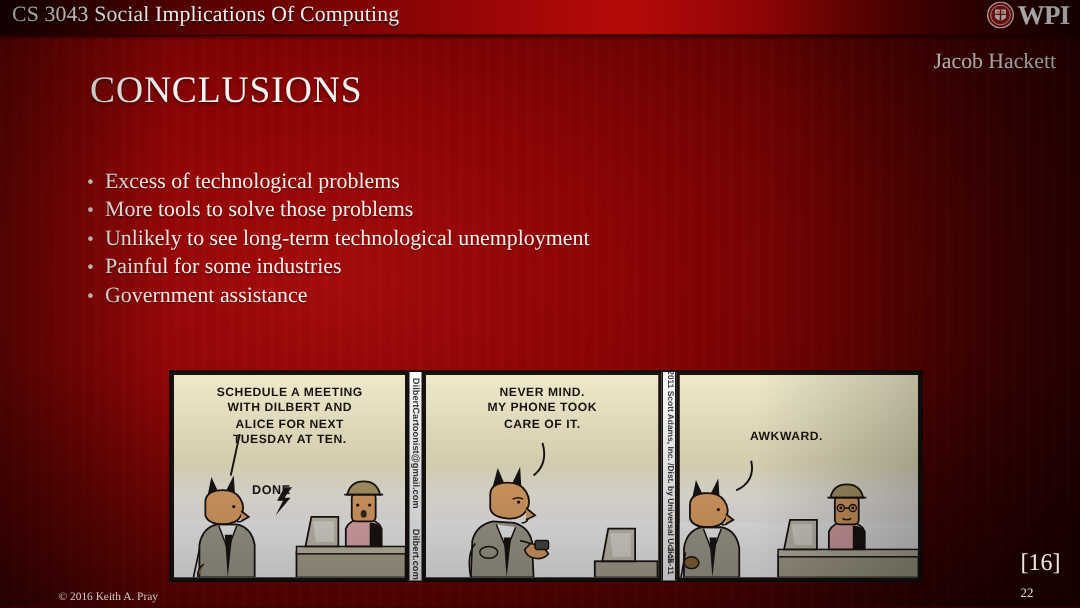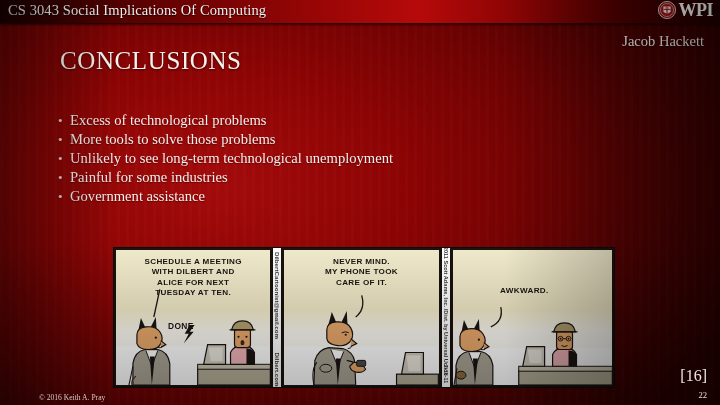--- a/index.html
+++ b/index.html
@@ -225,21 +225,21 @@
     margin-left: 33px;
   }
   .citation {
     position: absolute;
     right: 13px; bottom: 20px;
     font-size: 16px;
     color: #efe6e4;
   }
   .pagenum {
     position: absolute;
-    right: 13px; bottom: 5px;
+    right: 31px; bottom: 5px;
     font-size: 8.6px;
     color: #e9dedc;
   }
 </style>
 </head>
 <body>
 
 <div id="slide">
 
   <div class="streaks"></div>

